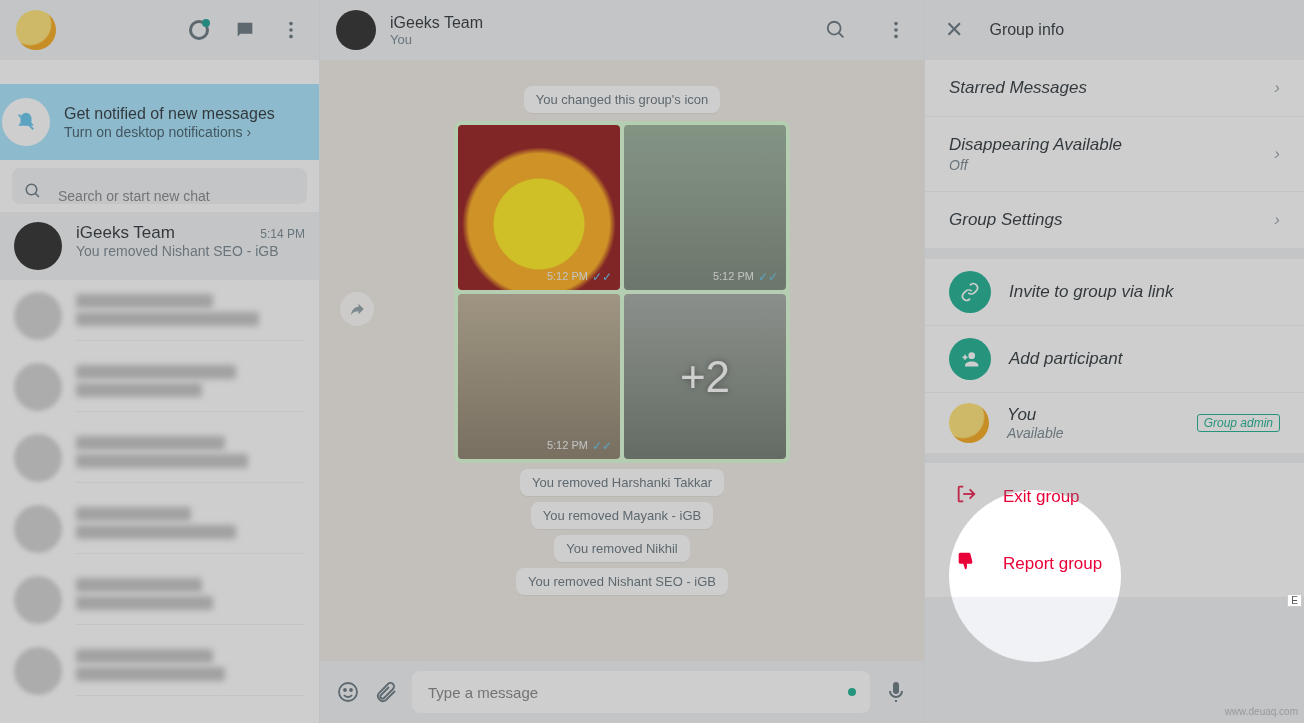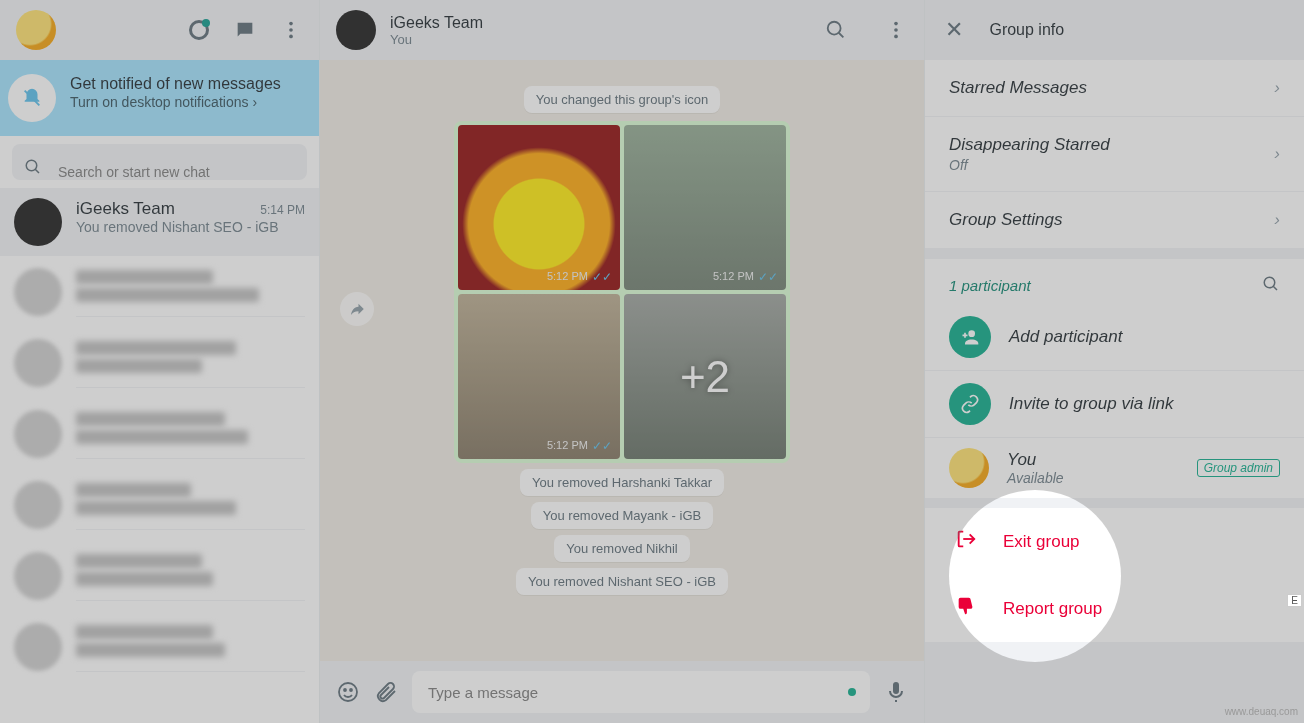--- a/index.html
+++ b/index.html
@@ -9,21 +9,21 @@
 
     
     .sidebar { width:320px; background:#fff; display:flex; flex-direction:column; border-right:1px solid #e9edef; }
     .sidebar-header { height:60px; background:#f0f2f5; display:flex; align-items:center; padding:10px 16px; }
     .avatar { width:40px; height:40px; border-radius:50%; background:radial-gradient(circle at 35% 35%, #ffe066 0 55%, #f59f00 60% 100%); flex:none; }
     .sidebar-header .spacer { flex:1; }
     .hicon { width:24px; height:24px; margin-left:22px; color:#54656f; display:flex; align-items:center; justify-content:center; cursor:pointer; }
     .status-circle { width:20px; height:20px; border:3px solid #54656f; border-radius:50%; position:relative; }
     .status-circle::after { content:""; position:absolute; top:-4px; right:-4px; width:8px; height:8px; background:#009688; border-radius:50%; }
 
-    .notif-banner { background:#9de1fe; padding:14px 8px; display:flex; gap:14px; }
+    .notif-banner { background:#9de1fe; padding:14px 2px; display:flex; align-items:center; gap:14px;margin-top:24px; }
     .notif-circle { width:48px; height:48px; border-radius:50%; background:#fff; display:flex; align-items:center; justify-content:center; flex:none; color:#9de1fe; }
     .notif-text { color:#111b21; font-size:16px; line-height:20px; }
     .notif-sub { color:#2c4a55; font-size:14px; display:flex; align-items:center; gap:4px; }
 
     .search-row { padding:8px 12px; background:#fff; }
     .search-box { background:#f0f2f5; border-radius:8px; height:36px; display:flex; align-items:flex-end; padding:0 12px; gap:16px; color:#54656f; }
     .search-box input { border:none; background:transparent; flex:1; font-size:14px; outline:none; color:#667781; }
 
     .chat-list { flex:1; overflow:hidden; }
     .chat-item { display:flex; padding:10px 14px; gap:14px; align-items:center; }
@@ -291,60 +291,51 @@
       <span>Group info</span>
     </div>
 
     <div class="panel-section">
       <div class="panel-row">
         <span>Starred Messages</span>
         <span class="chev">›</span>
       </div>
       <div class="panel-row">
         <div>
-          <div>Disappearing Starred</div>
+          <div>Disappearing Available</div>
           <div class="sub">Off</div>
         </div>
         <span class="chev">›</span>
       </div>
       <div class="panel-row">
         <span>Group Settings</span>
         <span class="chev">›</span>
       </div>
     </div>
 
     <div class="panel-section" style="margin-top:10px">
-      <div class="part-head">
-        <span>1 participant</span>
-        <span style="color:#54656f">
-          <svg width="18" height="18" viewBox="0 0 24 24" fill="none" stroke="#54656f" stroke-width="2">
-              <circle cx="10" cy="10" r="7"></circle>
-              <line x1="20" y1="20" x2="15" y2="15"></line>
+      <div class="action-row">
+        <div class="circle-btn">
+          <svg width="20" height="20" viewBox="0 0 24 24" fill="none" stroke="#fff" stroke-width="2">
+              <path d="M10 13a5 5 0 007 0l3-3a5 5 0 00-7-7l-1 1"></path>
+              <path d="M14 11a5 5 0 00-7 0l-3 3a5 5 0 007 7l1-1"></path>
             </svg>
-        </span>
+        </div>
+        <span>Invite to group via link</span>
       </div>
       <div class="action-row">
         <div class="circle-btn">
           <svg width="20" height="20" viewBox="0 0 24 24" fill="#fff">
               <circle cx="14" cy="8" r="4"></circle>
               <path d="M6 20c0-3 3-5 8-5s8 2 8 5v1H6z"></path>
               <path d="M3 10h6M6 7v6" stroke="#fff" stroke-width="2"></path>
             </svg>
         </div>
         <span>Add participant</span>
       </div>
-      <div class="action-row">
-        <div class="circle-btn">
-          <svg width="20" height="20" viewBox="0 0 24 24" fill="none" stroke="#fff" stroke-width="2">
-              <path d="M10 13a5 5 0 007 0l3-3a5 5 0 00-7-7l-1 1"></path>
-              <path d="M14 11a5 5 0 00-7 0l-3 3a5 5 0 007 7l1-1"></path>
-            </svg>
-        </div>
-        <span>Invite to group via link</span>
-      </div>
       <div class="participant-row">
         <div class="avatar"></div>
         <div class="info">
           <div class="nm">You</div>
           <div class="st">Available</div>
         </div>
         <span class="badge">Group admin</span>
       </div>
     </div>
 

